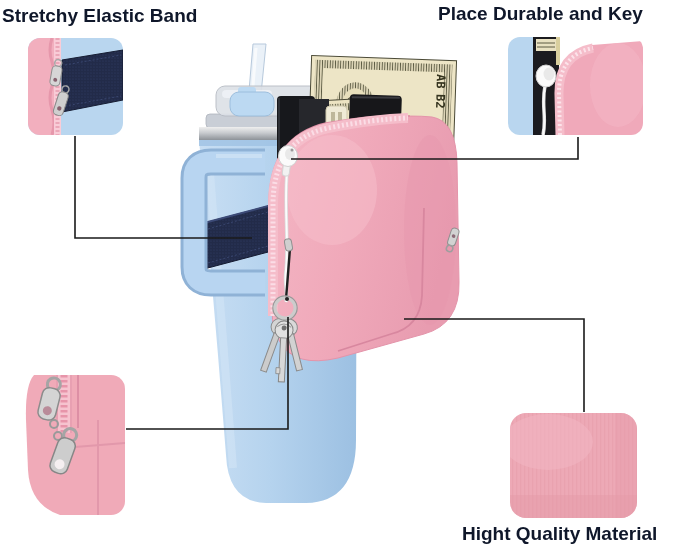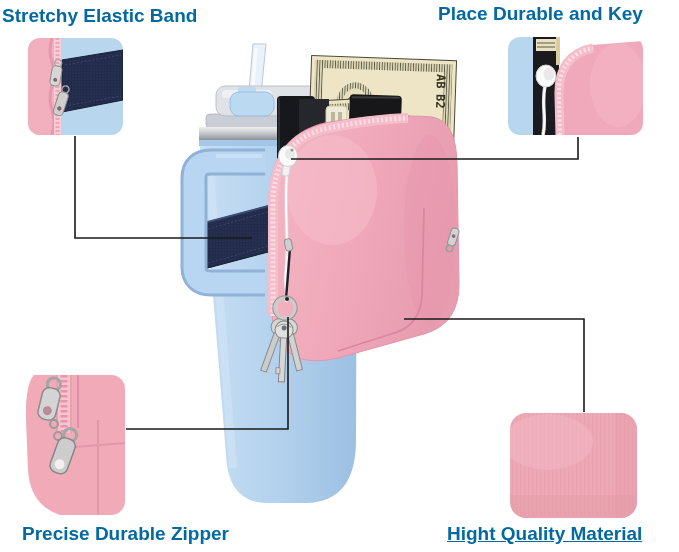--- a/index.html
+++ b/index.html
@@ -2,27 +2,27 @@
 <html><head>
 <meta charset="utf-8">
 <style>
   html,body{margin:0;padding:0;background:#ffffff;}
   #canvas{
     position:relative;width:679px;height:552px;background:#ffffff;
     font-family:"Liberation Sans",sans-serif;overflow:hidden;
   }
   #scene{position:absolute;left:0;top:0;}
   .callout-label{
-    position:absolute;font-weight:bold;font-size:19px;color:#0369a1;
+    position:absolute;font-weight:bold;font-size:19px;color:#0f172a;
     white-space:nowrap;letter-spacing:0px;line-height:1.1;
   }
   .lbl-tl{left:2px;top:6px;}
   .lbl-tr{left:438px;top:4px;}
   .lbl-bl{left:22px;top:524px;}
-  .lbl-br{left:447px;top:524px;text-decoration:underline;}
+  .lbl-br{left:462px;top:524px;}
 </style>
 </head>
 <body>
 
 <div id="canvas">
 
 <svg id="scene" width="679" height="552" viewBox="0 0 679 552">
   <defs>
     <linearGradient id="silver" x1="0" y1="0" x2="0" y2="1">
       <stop offset="0" stop-color="#efefef"></stop>
@@ -260,16 +260,15 @@
   <g fill="none" stroke="#1a1a1a" stroke-width="1.6">
     <path d="M75,136 L75,238 L252,238"></path>
     <path d="M291,159 L578,159 L578,137"></path>
     <path d="M126,429 L288,429 L288,317"></path>
     <path d="M404,319 L584,319 L584,412"></path>
   </g>
 </svg>
 
 <div class="callout-label lbl-tl">Stretchy Elastic Band</div>
 <div class="callout-label lbl-tr">Place Durable and Key</div>
-<div class="callout-label lbl-bl">Precise Durable Zipper</div>
 <div class="callout-label lbl-br">Hight Quality Material</div>
 
 </div>
 
 </body></html>

